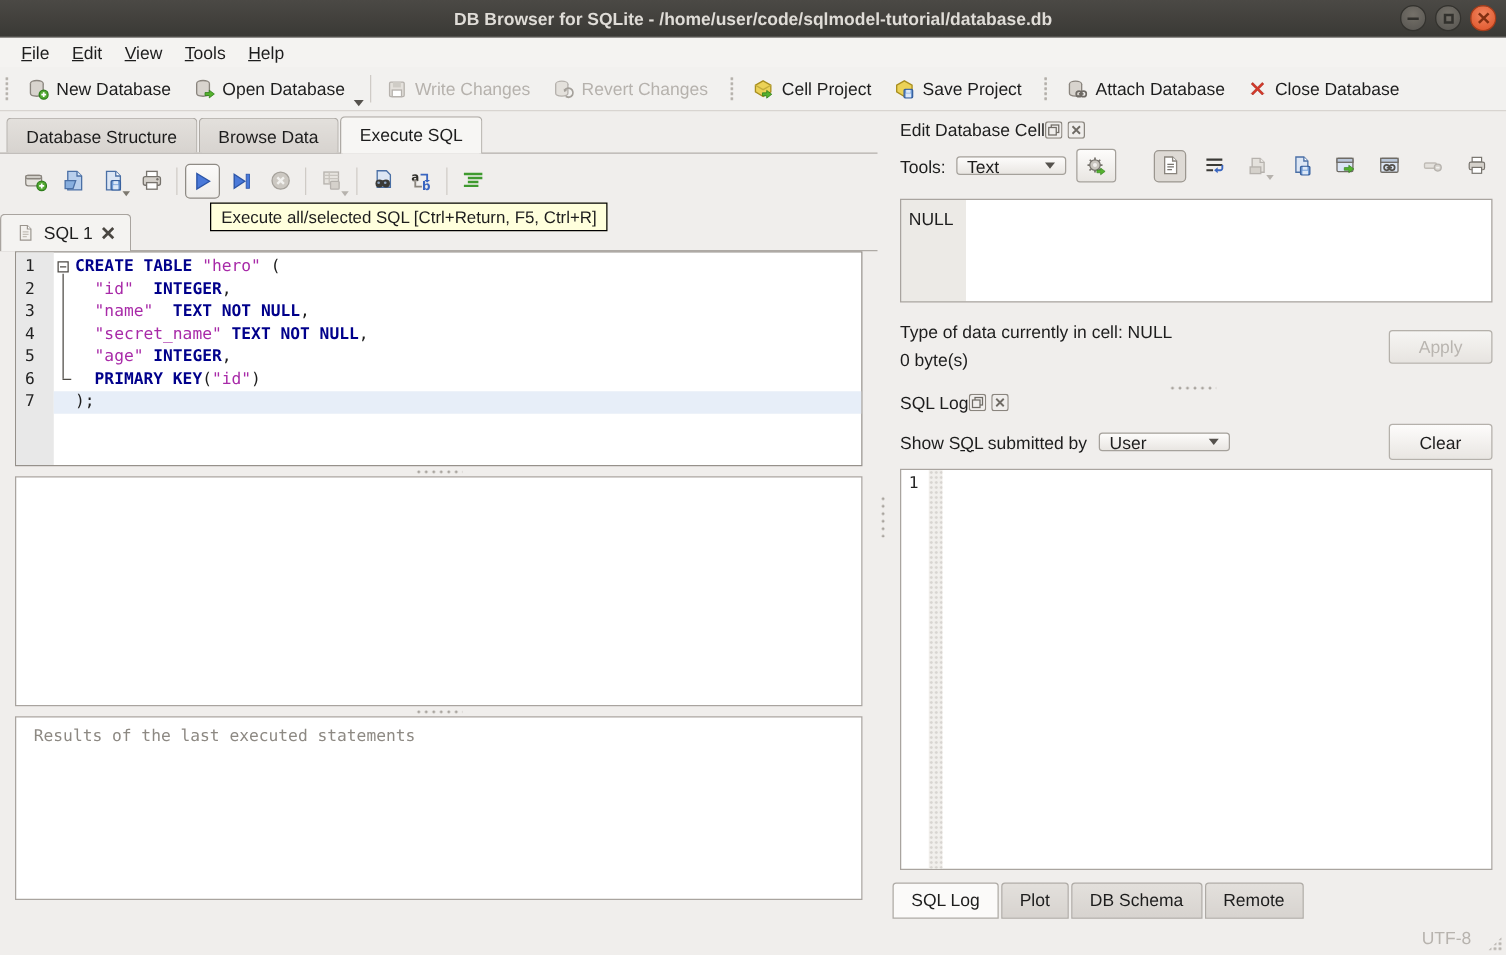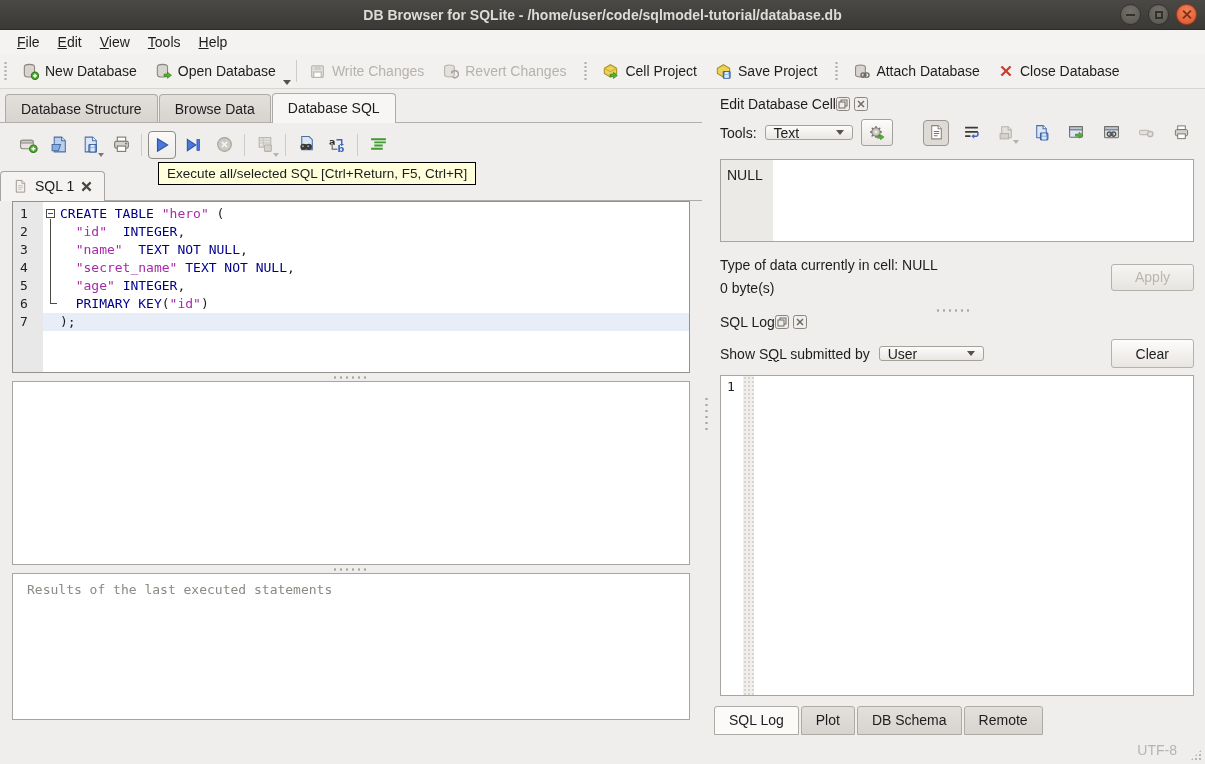--- a/index.html
+++ b/index.html
@@ -46,29 +46,29 @@
 
   
   .sql-toolbar { height:43px; display:flex; align-items:center; padding-left:14px; gap:3px; }
   .icon-btn { width:28px; height:28px; display:flex; align-items:center; justify-content:center; position:relative; }
   .icon-btn.hovered { border:1px solid #8f8b85; border-radius:4px; background:linear-gradient(#fbfaf9,#efedea); }
   .mini-caret { position:absolute; right:0px; bottom:2px; width:0; height:0; border-left:3px solid transparent; border-right:3px solid transparent; border-top:4px solid #7c786f; }
 
   
   .sql-tabbar { height:35px; display:flex; align-items:flex-end; padding-left:0; border-bottom:1px solid #aeaaa5; position:relative; }
   .sqltab { display:flex; align-items:center; gap:7px; padding:6px 12px 7px; background:#f4f3f1; border:1px solid #a9a49f; border-bottom:none; border-radius:4px 4px 0 0; margin-bottom:-1px; }
-  .tooltip { position:absolute; left:158px; top:72px; background:var(--tooltip-bg,#ffffdc); border:1px solid #000; padding:3px 8px; font-size:13.5px; z-index:10; white-space:nowrap; }
+  .tooltip { position:absolute; left:168px; top:72px; background:var(--tooltip-bg,#ffffdc); border:1px solid #000; padding:3px 8px; font-size:13.5px; z-index:10; white-space:nowrap; }
 
   
   .editor-wrap { margin:0 12px; height:172px; border:1px solid #96918b; background:#fff; position:relative; font-family:"DejaVu Sans Mono","Liberation Mono",monospace; font-size:13px; }
   .editor-gutter { position:absolute; left:0; top:0; bottom:0; width:30px; background:#e8e8e8; padding:3px 0 0 7px; color:#222; line-height:18px; }
   .code-area { position:absolute; left:30px; top:3px; right:0; }
   .code-line { height:18px; line-height:18px; padding-left:17px; white-space:pre; }
   .code-line.current { background:var(--cur-line,#e7eef8); }
-  .code-line .kw { color:var(--kw,#00008b); font-weight:normal; }
+  .code-line .kw { color:var(--kw,#00008b); font-weight:bold; }
   .code-line .str { color:var(--str,#a82aa8); }
   .fold-box { position:absolute; left:33px; top:7px; width:9px; height:9px; border:1px solid #4e4b46; background:#fff; z-index:3; }
   .fold-box:before { content:""; position:absolute; left:1px; top:3px; width:5px; height:1px; background:#4e4b46; }
   .fold-line { position:absolute; left:37px; top:17px; height:84px; width:1px; background:#4e4b46; z-index:3; }
   .fold-corner { position:absolute; left:37px; top:101px; width:7px; height:1px; background:#4e4b46; z-index:3; }
 
   .h-split { height:8px; display:flex; align-items:center; justify-content:center; }
   .h-dots { width:38px; height:3px; background-image:radial-gradient(circle,#a8a39d 1px,transparent 1.3px); background-size:6px 3px; }
   .grid-pane { margin:0 12px; height:184px; border:1px solid #a9a49f; background:#fff; }
   .results-pane { margin:0 12px; height:147px; border:1px solid #a9a49f; background:#fff; color:#8d8983; font-family:"DejaVu Sans Mono","Liberation Mono",monospace; font-size:13px; padding:8px 14px; }
@@ -208,21 +208,21 @@
       <span>Close Database</span>
     </div>
   </div>
 
   <div class="content">
 
     <div class="left-col">
       <div class="maintabs">
         <span class="mtab">Database Structure</span>
         <span class="mtab">Browse Data</span>
-        <span class="mtab active">Database SQL</span>
+        <span class="mtab active">Execute SQL</span>
       </div>
 
       <div class="sql-toolbar">
         <span class="icon-btn">
           <svg width="19" height="19" viewBox="0 0 18 18">
               <rect x="1.5" y="5" width="12" height="8" rx="2" fill="#e7e4df" stroke="#8a857e"></rect>
               <rect x="1.5" y="5" width="12" height="2.6" rx="1.3" fill="#cfccc6" stroke="#8a857e"></rect>
               <circle cx="13.6" cy="13" r="3.6" fill="#52a931" stroke="#2e7d1b"></circle>
               <path d="M13.6 11.1v3.8M11.7 13h3.8" stroke="#fff" stroke-width="1.3"></path>
             </svg>

